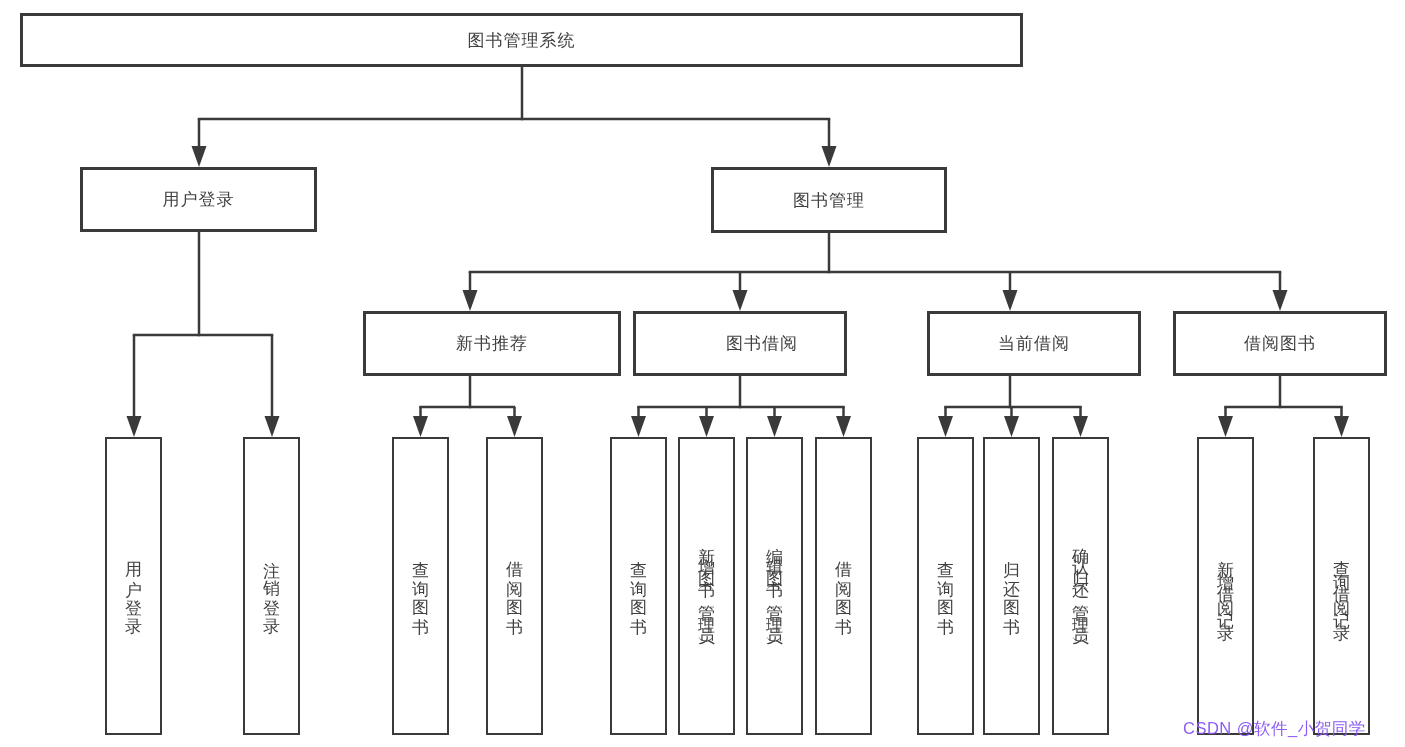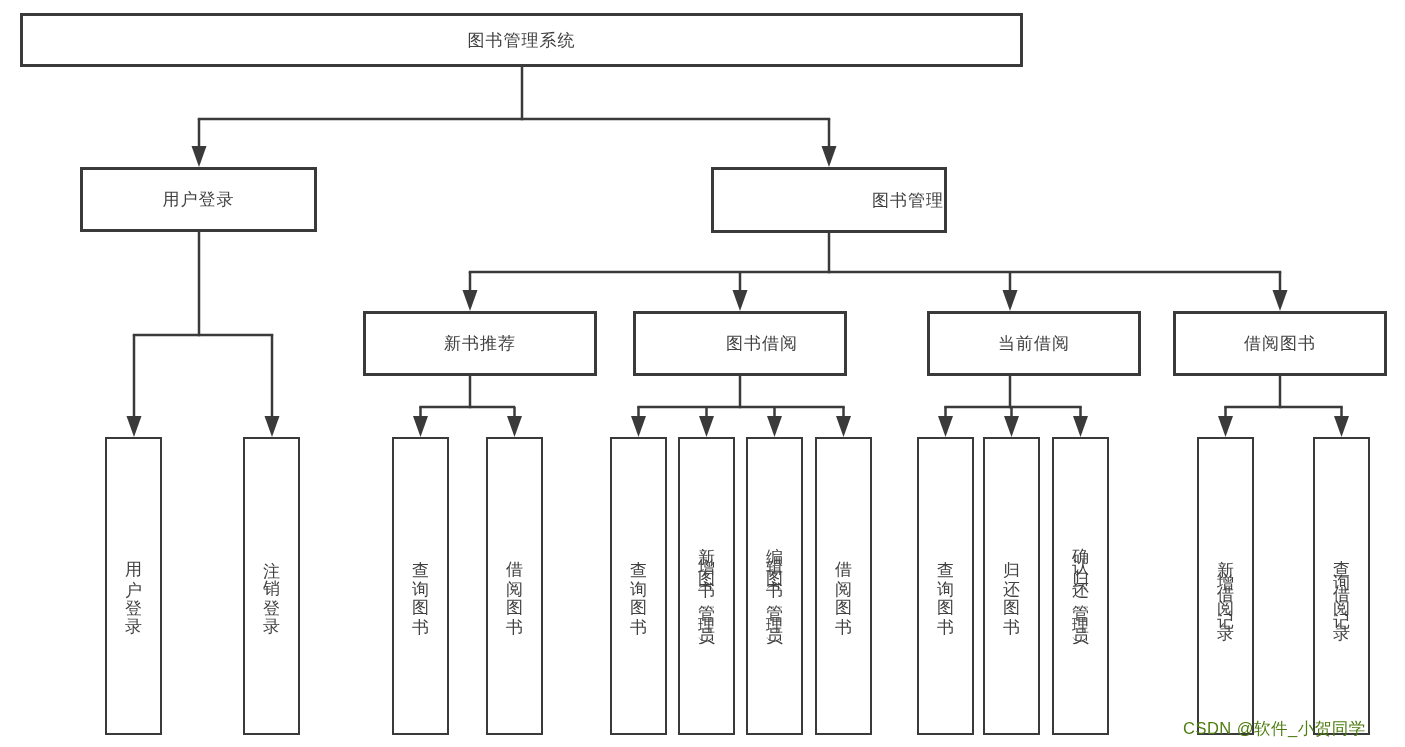--- a/index.html
+++ b/index.html
@@ -43,30 +43,30 @@
     writing-mode: vertical-rl;
     text-orientation: mixed;
     line-height: 1;
     white-space: nowrap;
   }
   .watermark {
     position: absolute;
     left: 1183px;
     top: 718px;
     font-size: 16.5px;
-    color: #4d7c0f;
+    color: #8b5cf6;
     letter-spacing: 0.5px;
     white-space: nowrap;
     z-index: 5;
   }
   
   #n-root   { left: 20px;   top: 13px;  width: 1003px; height: 54px; }
   #n-login  { left: 80px;   top: 167px; width: 237px;  height: 65px; }
-  #n-mgmt   { left: 711px;  top: 167px; width: 236px;  height: 66px; justify-content: flex-end; }
-  #n-rec    { left: 363px;  top: 311px; width: 234px;  height: 65px; }
+  #n-mgmt   { left: 711px;  top: 167px; width: 236px;  height: 66px; }
+  #n-rec    { left: 363px;  top: 311px; width: 258px;  height: 65px; }
   #n-borrow { left: 633px;  top: 311px; width: 214px;  height: 65px; padding-left: 44px; }
   #n-cur    { left: 927px;  top: 311px; width: 214px;  height: 65px; }
   #n-hist   { left: 1173px; top: 311px; width: 214px;  height: 65px; }
   .leaf { top: 437px; width: 57px; height: 298px; }
   #l-1a { left: 105px;  }
   #l-1b { left: 243px;  }
   #l-2a { left: 392px;  }
   #l-2b { left: 486px;  }
   #l-3a { left: 610px;  }
   #l-3b { left: 678px;  }

